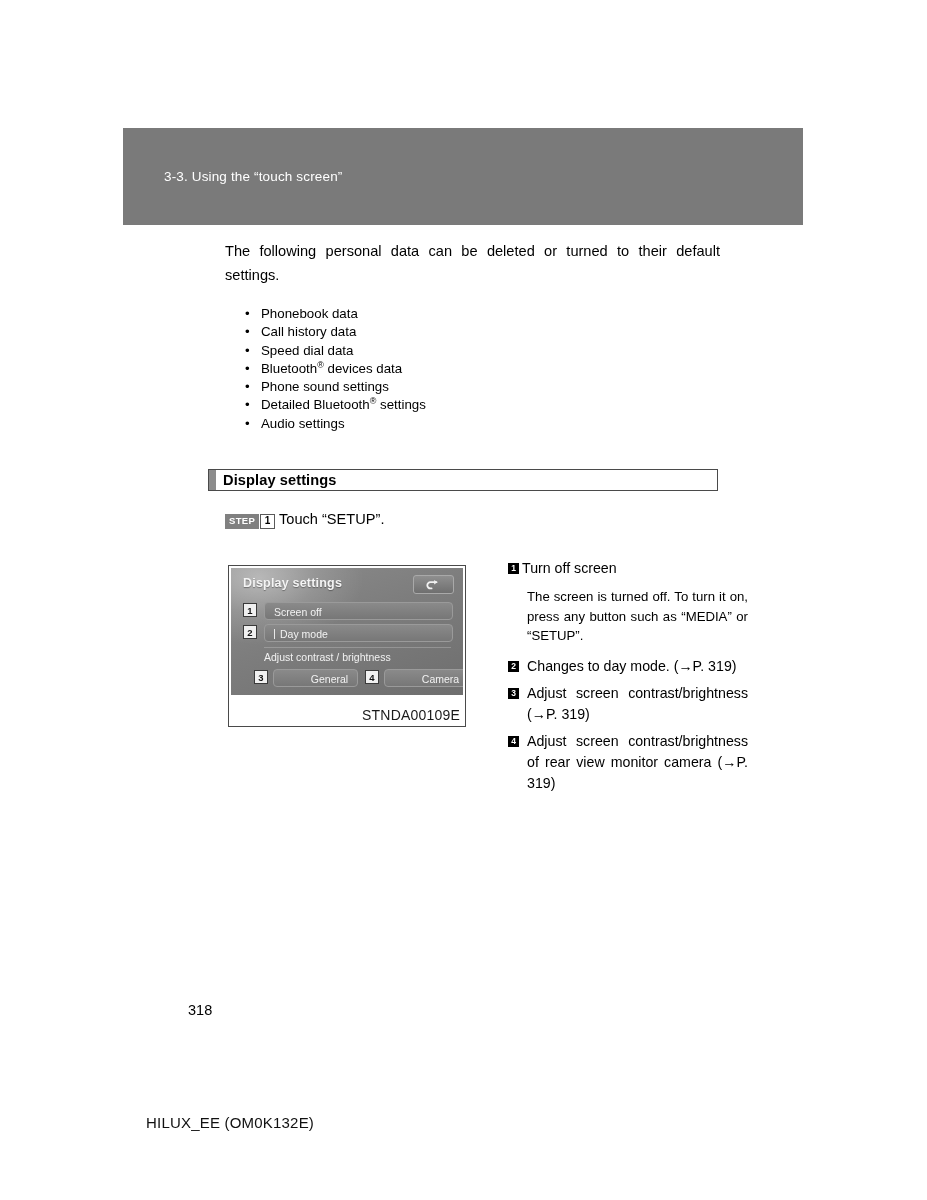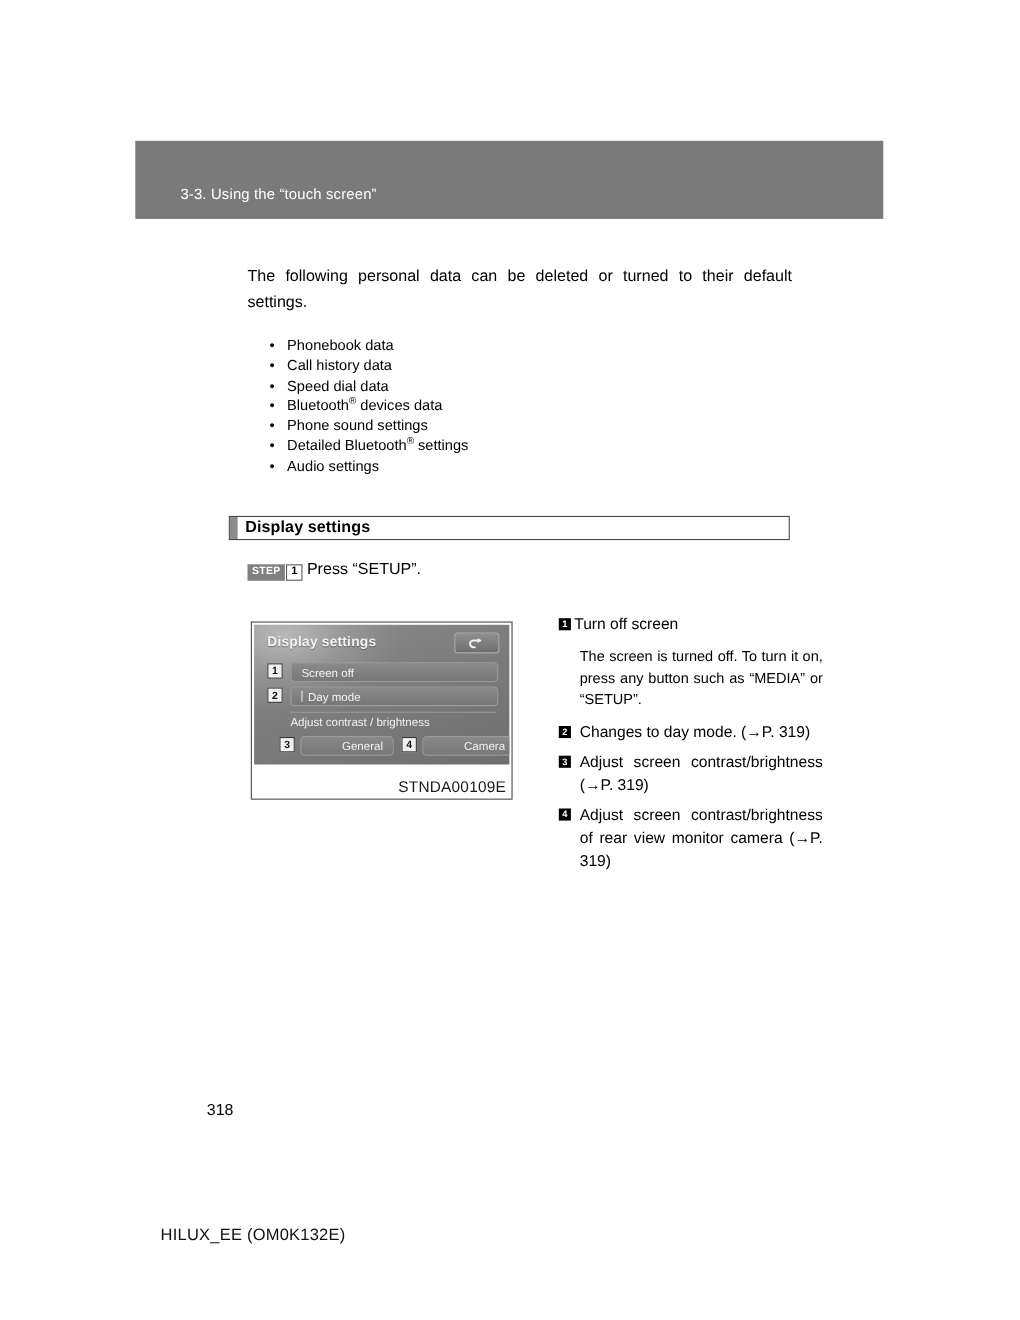--- a/index.html
+++ b/index.html
@@ -20,21 +20,21 @@
     inset: 0;
     background: #ffffff;
   }
 
   
   .header-band {
     position: absolute;
     left: 123px;
     top: 128px;
     width: 680px;
-    height: 71px;
+    height: 97px;
     background: #7a7a7a;
     text-align: center;
   }
   .header-band .chapter-title {
     position: absolute;
     left: 41px;
     top: 41px;
     font-size: 13.5px;
     color: #ffffff;
     letter-spacing: 0.15px;
@@ -409,21 +409,21 @@
     </ul>
   </div>
 
   <div class="section-box">
     <span class="tab"></span>
     <span class="section-title">Display settings</span>
   </div>
 
   <div class="sec-steps">
     <div class="step-line">
-      <span class="step-badge"><span class="step-word">STEP</span><span class="step-num">1</span></span><span class="step-text">Press “SETUP”.</span>
+      <span class="step-badge"><span class="step-word">STEP</span><span class="step-num">1</span></span><span class="step-text">Touch “SETUP”.</span>
     </div>
   </div>
 
   <div class="figure">
     <div class="device-screen">
 
       <div class="ds-title">Display settings</div>
 
       <div class="ds-back">
         <svg width="17" height="12" viewBox="0 0 17 12" aria-hidden="true">

